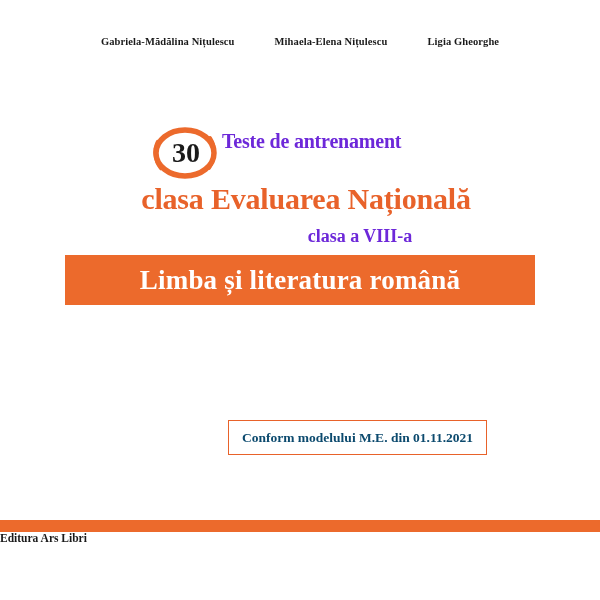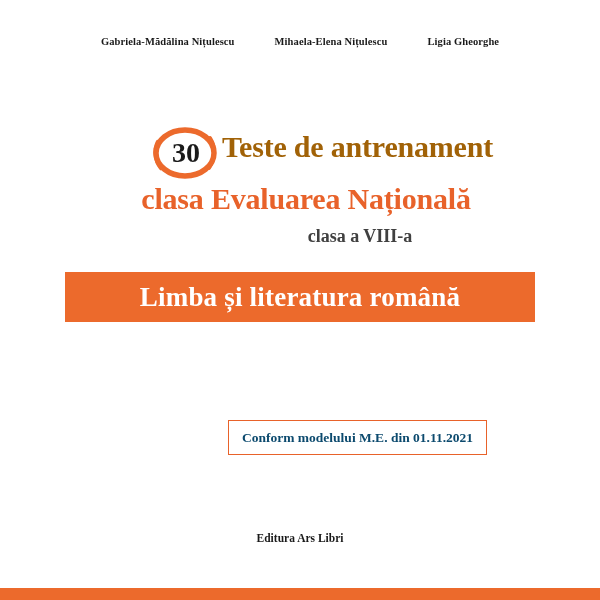--- a/index.html
+++ b/index.html
@@ -12,21 +12,21 @@
     height: 600px;
     font-family: "Liberation Serif", serif;
     color: #1a1a1a;
     overflow: hidden;
     position: relative;
   }
   .cover {
     position: absolute;
     left: 0; top: 0;
     width: 600px;
-    height: 600px;
+    height: 532px;
     background: #ffffff;
   }
 
   
   .authors {
     position: absolute;
     top: 36px;
     left: 0;
     width: 600px;
     display: flex;
@@ -75,50 +75,50 @@
     padding-left: 2px;
     box-sizing: border-box;
     text-align: right;
   }
   .title-l1 {
     position: absolute;
     left: 222px;
     top: 2px;
     font-family: "Liberation Serif", serif;
     font-weight: bold;
-    font-size: 30px;
-    color: #a16207;
+    font-size: 20px;
+    color: #6d28d9;
     letter-spacing: -0.2px;
     white-space: nowrap;
   }
   .title-l2 {
     margin-top: 2px;
     text-align: center;
     font-family: "Liberation Serif", serif;
     font-weight: bold;
     font-size: 30px;
     color: #e8622a;
     letter-spacing: -0.2px;
     padding-left: 12px;
   }
   .title-l3 {
     margin-top: 10px;
     text-align: center;
     font-family: "Liberation Serif", serif;
     font-weight: bold;
     font-size: 18px;
-    color: #404040;
+    color: #6d28d9;
     padding-left: 120px;
   }
 
   
   .banner {
     position: absolute;
     left: 65px;
-    top: 272px;
+    top: 255px;
     width: 470px;
     height: 50px;
     background: #ec6a2c;
     display: flex;
     align-items: center;
     justify-content: center;
   }
   .banner-text {
     font-family: "Liberation Serif", serif;
     font-weight: bold;
@@ -143,21 +143,21 @@
     color: #0c4a6e;
     white-space: nowrap;
   }
 
   
   .publisher {
     position: absolute;
     left: 0;
     top: 532px;
     width: 600px;
-    text-align: center;
+    text-align: left;
     font-family: "Liberation Serif", serif;
     font-weight: bold;
     font-size: 11.5px;
     color: #1a1a1a;
   }
 
   
   .bottom-bar {
     position: absolute;
     left: 0;

